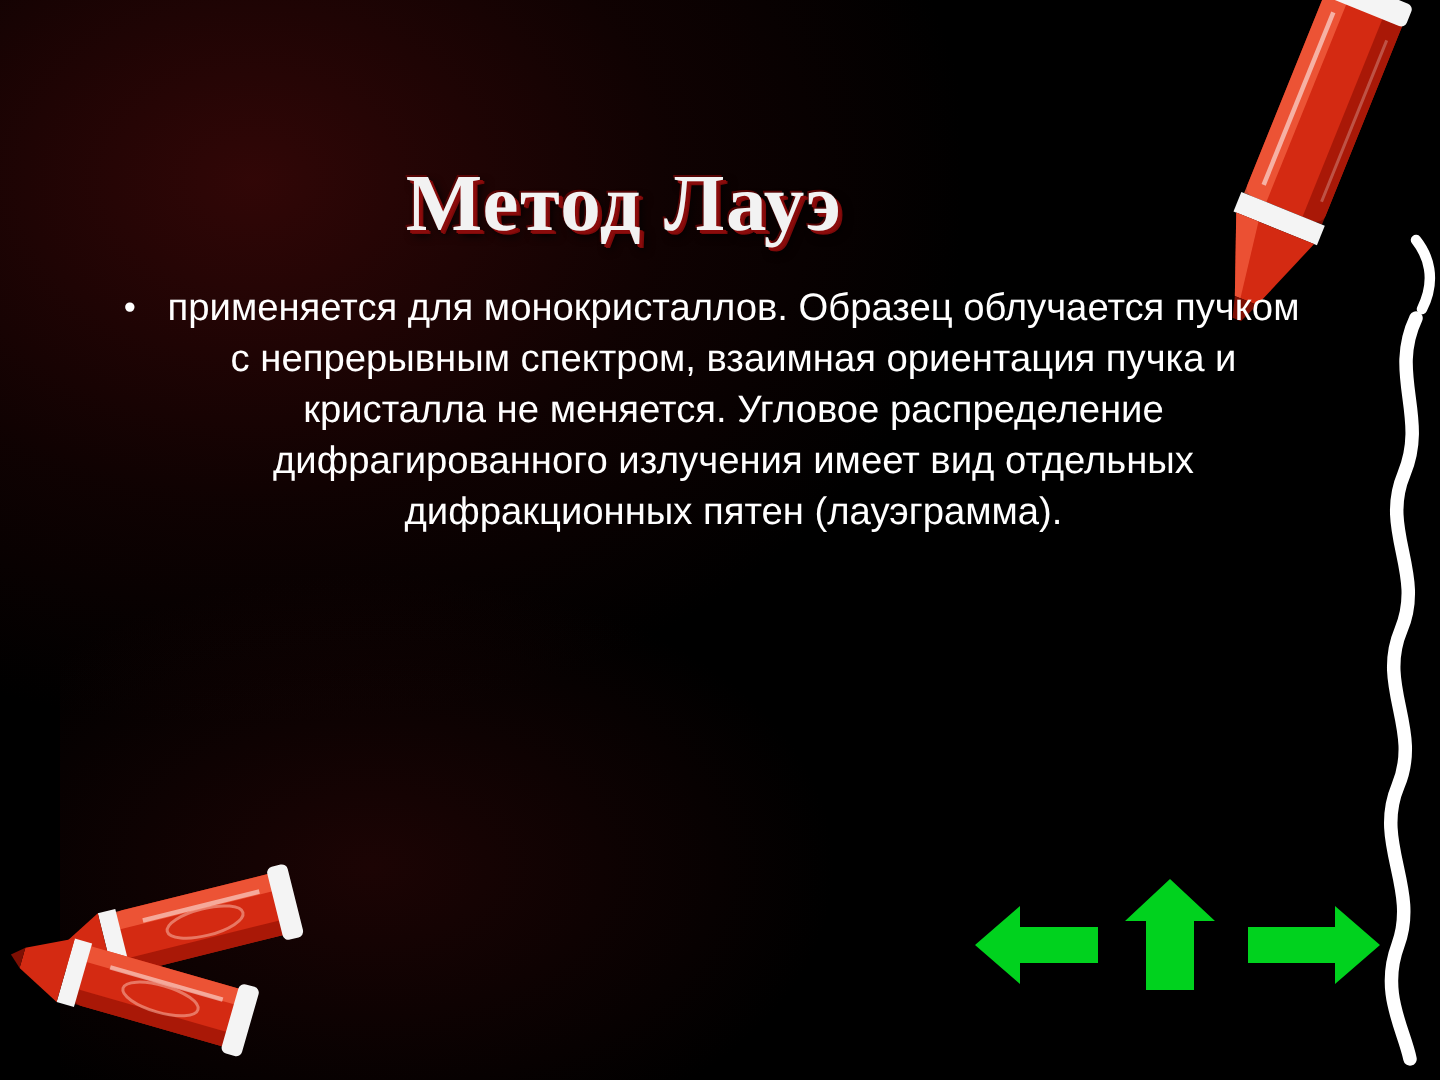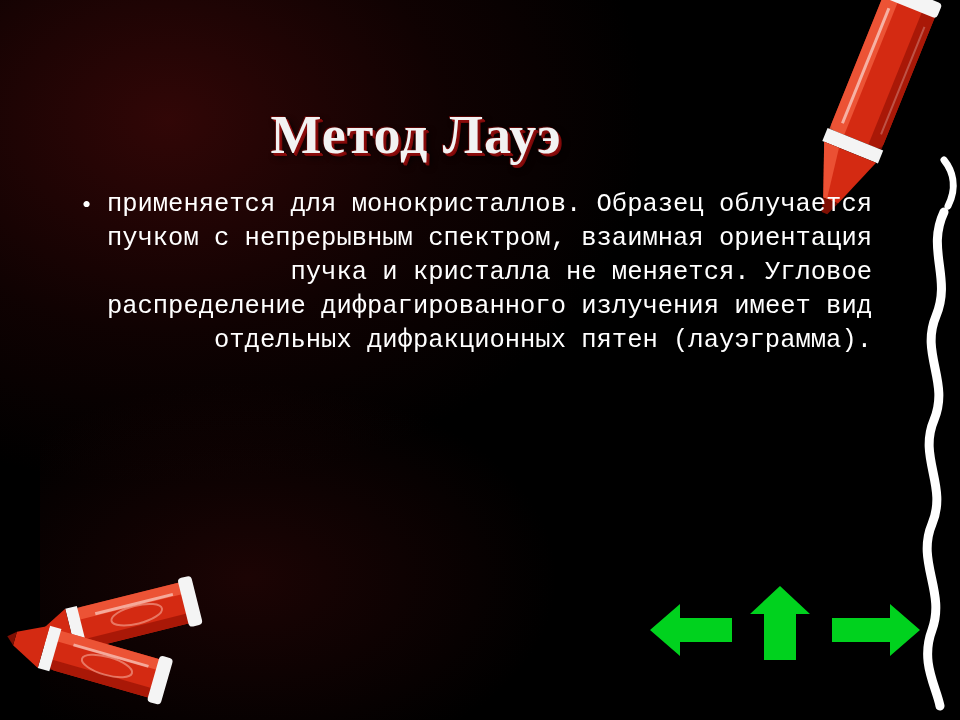--- a/index.html
+++ b/index.html
@@ -85,24 +85,24 @@
     color: #ffffff;
     font-size: 26px;
     line-height: 34px;
     text-align: left;
     padding-left: 10px;
     box-sizing: border-box;
   }
   .bullet-text {
     flex: 1 1 auto;
     color: #ffffff;
-    font-family: Liberation Mono, monospace;
+    font-family: Liberation Sans, sans-serif;
     font-size: 25.5px;
     line-height: 34px;
-    text-align: right;
+    text-align: center;
   }
 
   
   .marker {
     position: absolute;
     pointer-events: none;
   }
   .marker-top-right { right: -10px; top: -16px; }
   .marker-bl-1 { left: 38px; top: 566px; }
   .marker-bl-2 { left: 6px; top: 608px; }

